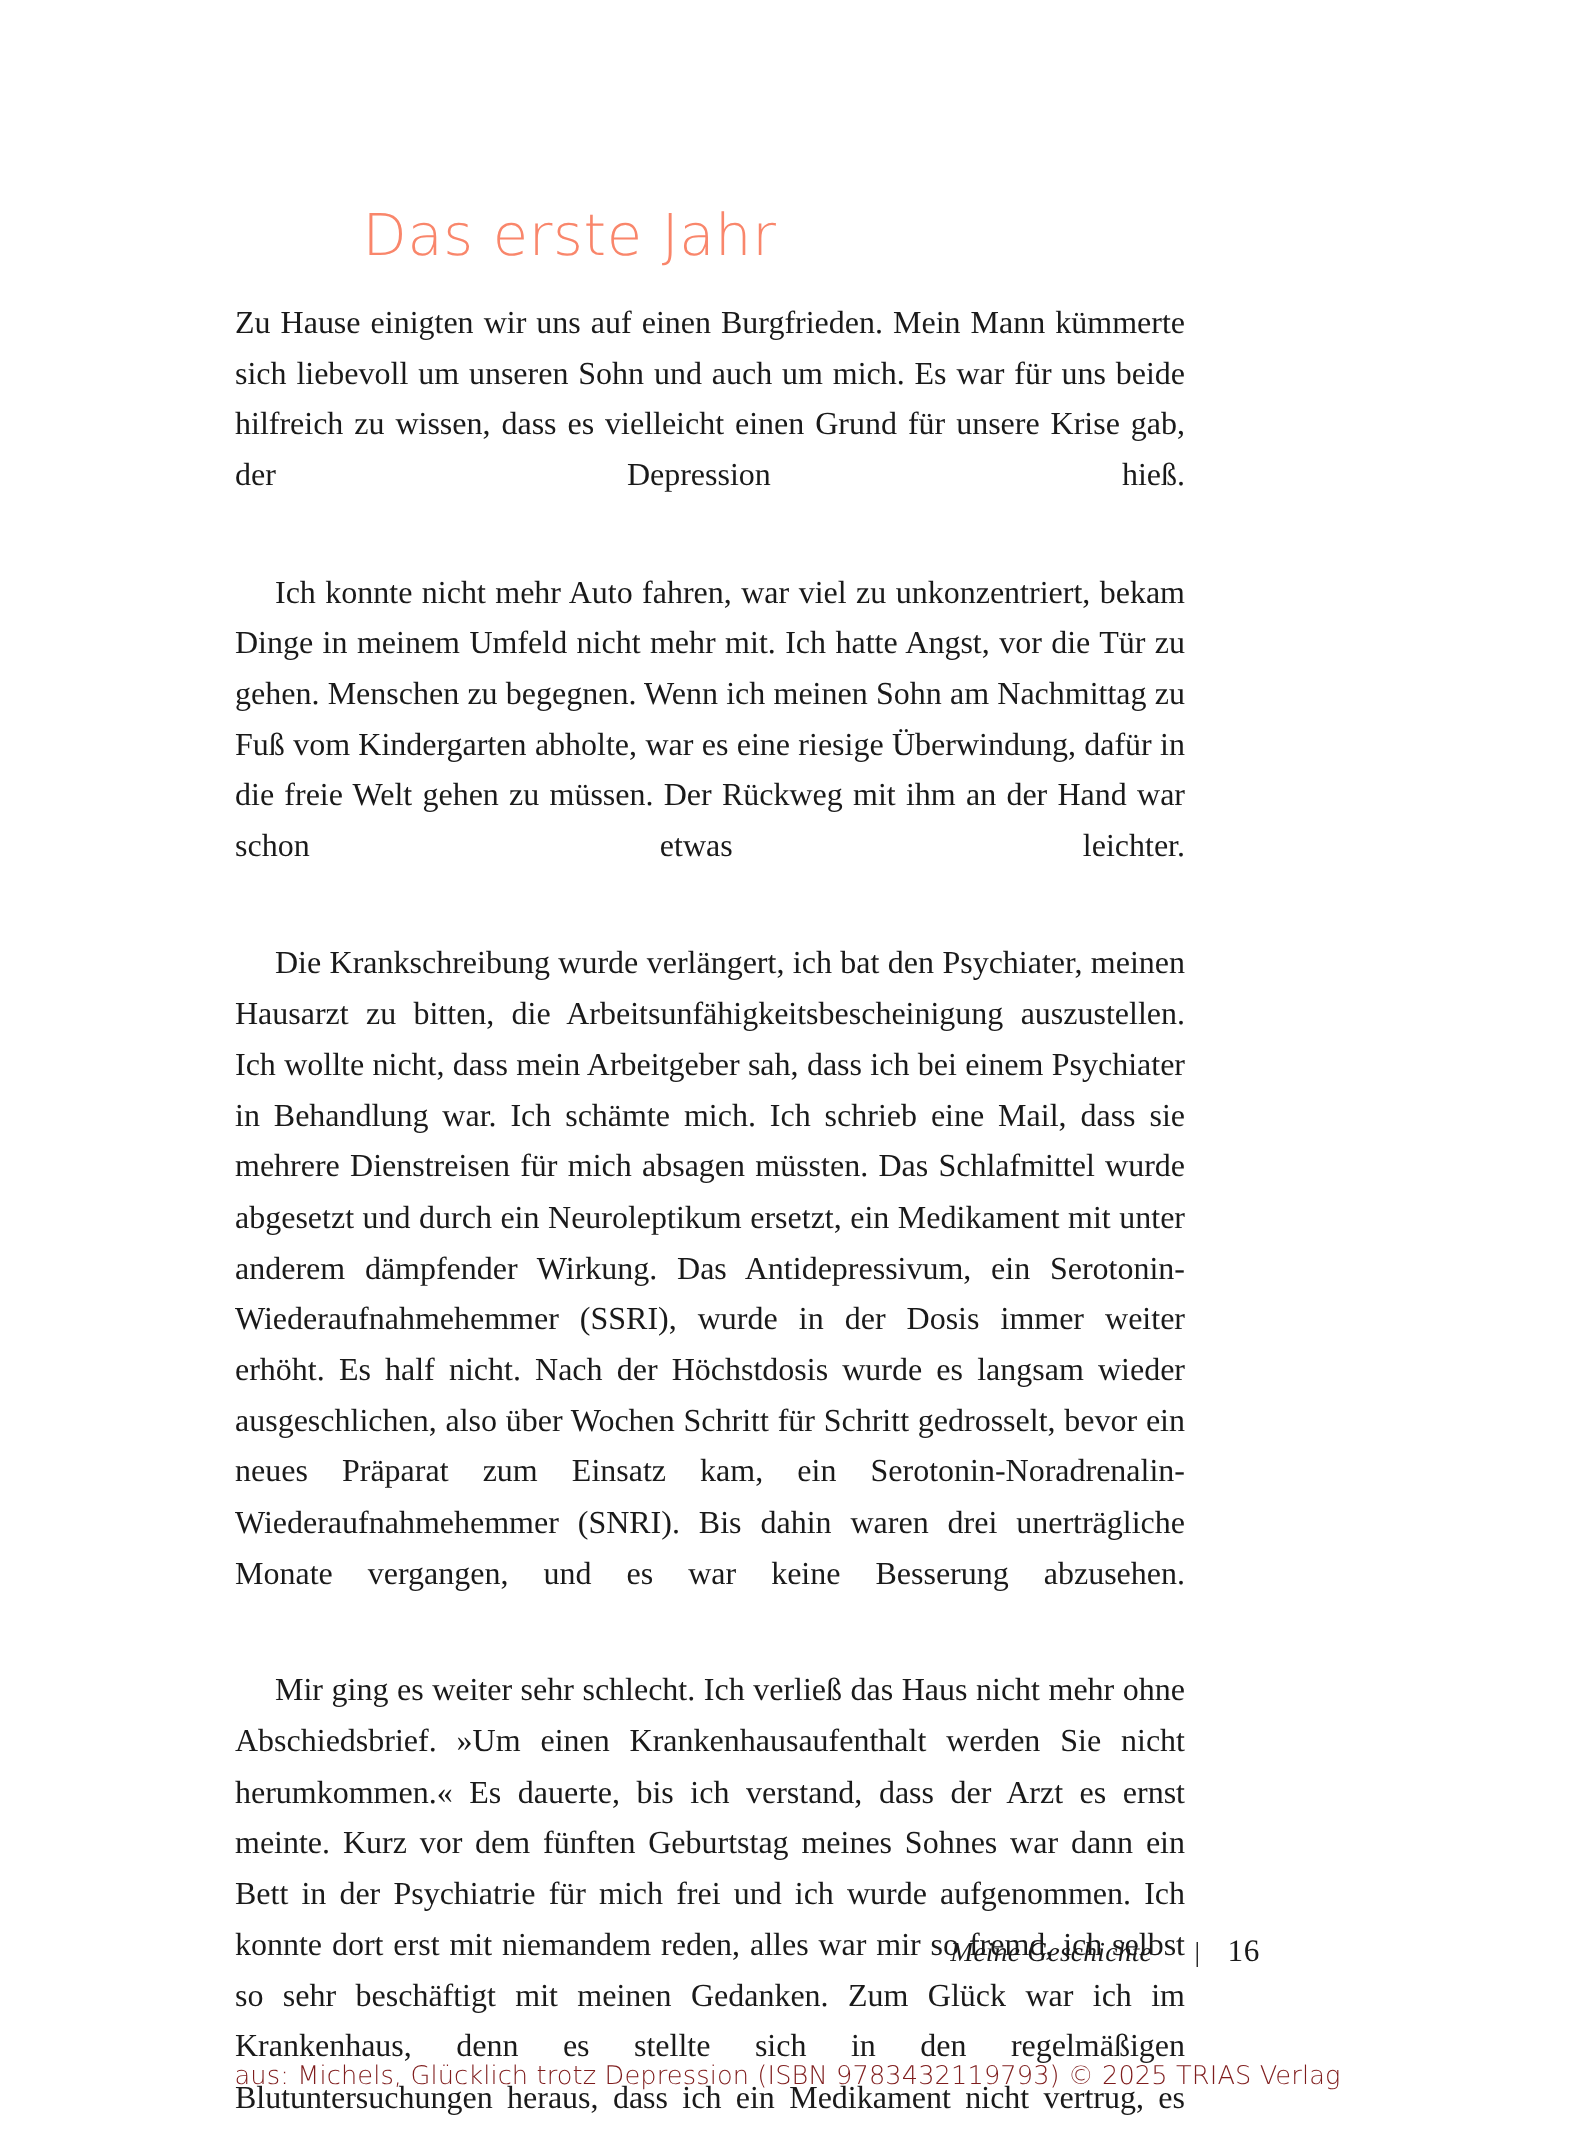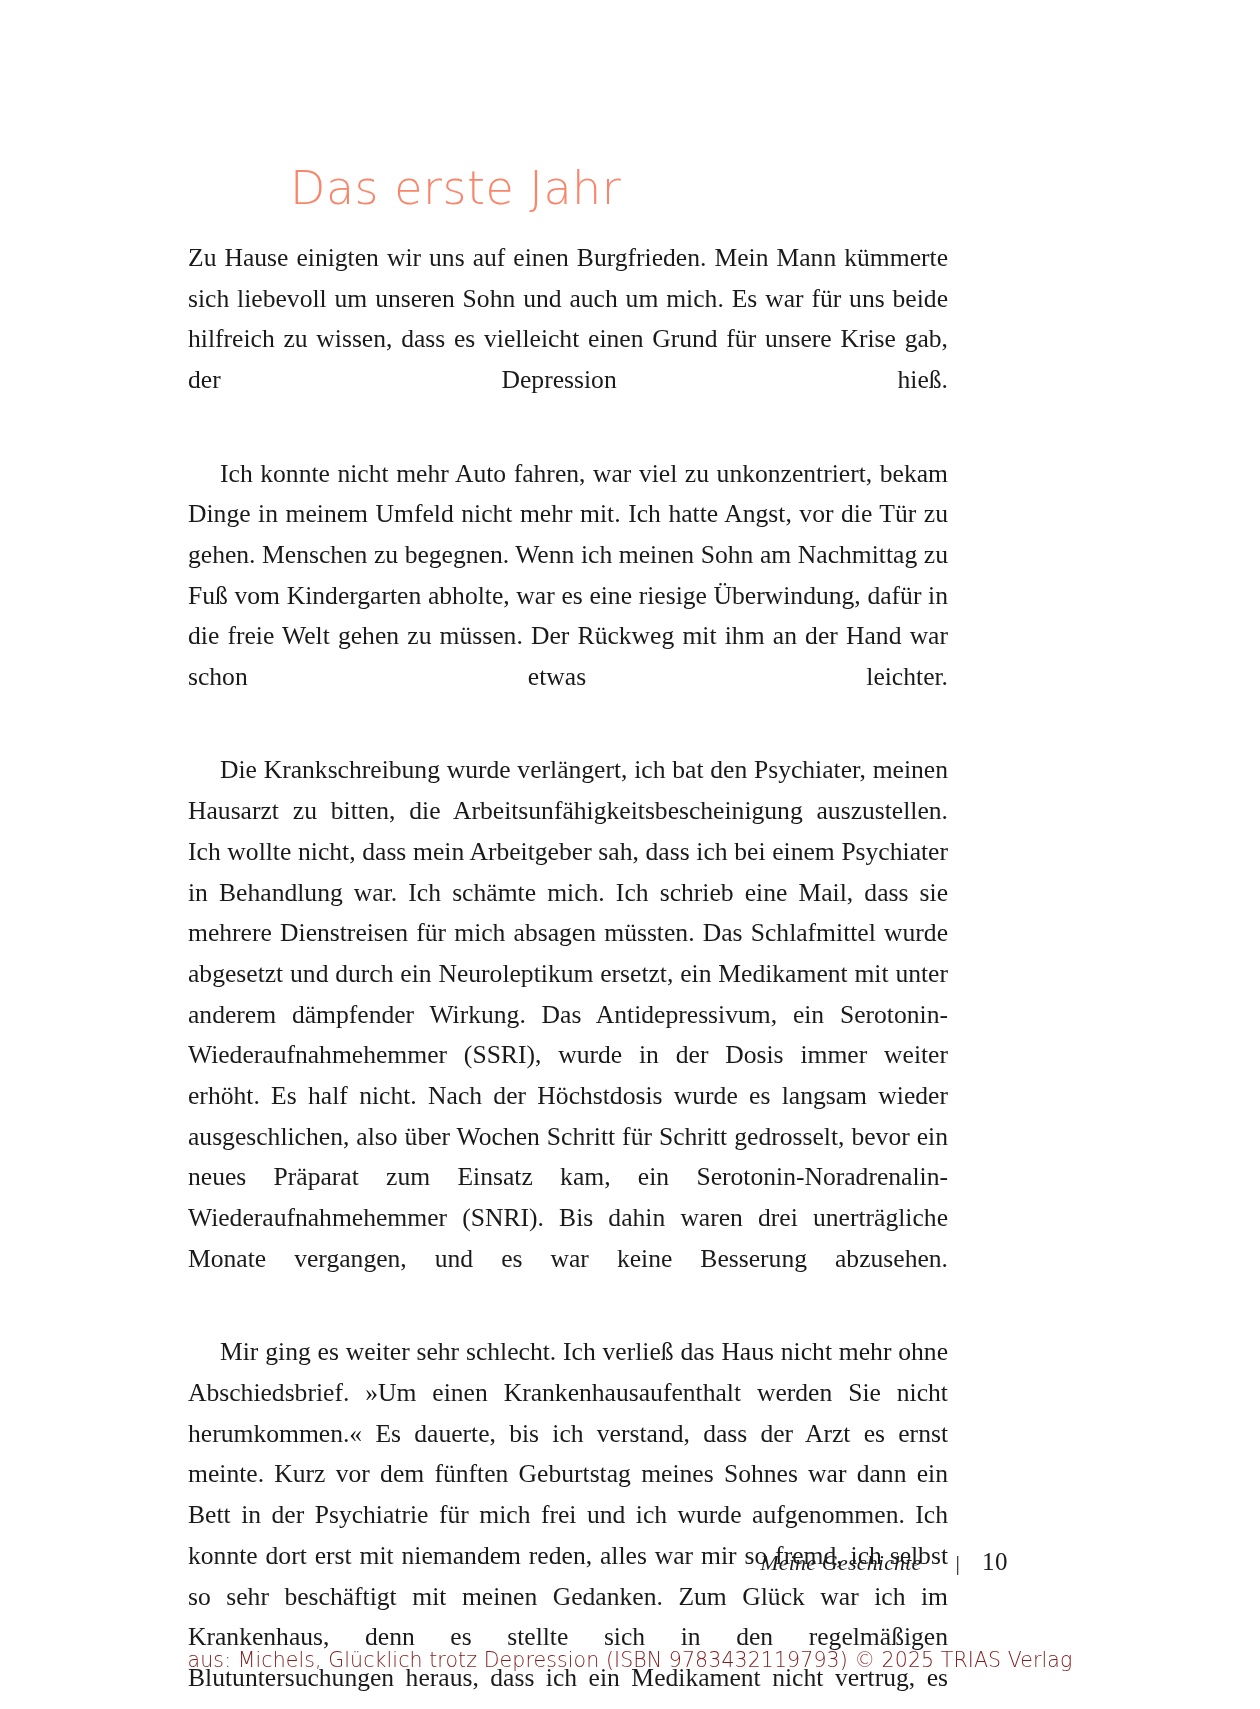--- a/index.html
+++ b/index.html
@@ -116,18 +116,18 @@
     <p class="para">Zu Hause einigten wir uns auf einen Burgfrieden. Mein Mann kümmerte sich liebevoll um unseren Sohn und auch um mich. Es war für uns beide hilfreich zu wissen, dass es vielleicht einen Grund für unsere Krise gab, der Depression hieß.</p>
     <p class="para indent">Ich konnte nicht mehr Auto fahren, war viel zu unkonzentriert, bekam Dinge in meinem Umfeld nicht mehr mit. Ich hatte Angst, vor die Tür zu gehen. Menschen zu begegnen. Wenn ich meinen Sohn am Nachmittag zu Fuß vom Kindergarten abholte, war es eine riesige Überwindung, dafür in die freie Welt gehen zu müssen. Der Rückweg mit ihm an der Hand war schon etwas leichter.</p>
     <p class="para indent">Die Krankschreibung wurde verlängert, ich bat den Psychiater, meinen Hausarzt zu bitten, die Arbeitsunfähigkeitsbescheinigung auszustellen. Ich wollte nicht, dass mein Arbeitgeber sah, dass ich bei einem Psychiater in Behandlung war. Ich schämte mich. Ich schrieb eine Mail, dass sie mehrere Dienstreisen für mich absagen müssten. Das Schlafmittel wurde abgesetzt und durch ein Neuroleptikum ersetzt, ein Medikament mit unter anderem dämpfender Wirkung. Das Antidepressivum, ein Serotonin-Wiederaufnahmehemmer (SSRI),  wurde in der Dosis immer weiter erhöht. Es half nicht. Nach der Höchstdosis wurde es langsam wieder ausgeschlichen, also über Wochen Schritt für Schritt gedrosselt, bevor ein neues Präparat zum Einsatz kam, ein Serotonin-Noradrenalin-Wiederaufnahmehemmer (SNRI). Bis dahin waren drei unerträgliche Monate vergangen, und es war keine Besserung abzusehen.</p>
     <p class="para indent">Mir ging es weiter sehr schlecht. Ich verließ das Haus nicht mehr ohne Abschiedsbrief. »Um einen Krankenhausaufenthalt werden Sie nicht herumkommen.« Es dauerte, bis ich verstand, dass der Arzt es ernst meinte. Kurz vor dem fünften Geburtstag meines Sohnes war dann ein Bett in der Psychiatrie für mich frei und ich wurde aufgenommen. Ich konnte dort erst mit niemandem reden, alles war mir so fremd, ich selbst so sehr beschäftigt mit meinen Gedanken. Zum Glück war ich im Krankenhaus, denn es stellte sich in den regelmäßigen Blutuntersuchungen heraus, dass ich ein Medikament nicht vertrug, es hatte meine Immunabwehr angegriffen.</p>
     <p class="para indent">Der Alltag im Krankenhaus kam mir vor wie eine Mischung aus geschützter Zone vor der Außenwelt, Klassenfahrt und Gefängnis. Ein eng-</p>
   </div>
 
   <div class="running-footer">
     <span class="chapter-name">Meine Geschichte</span>
     <span class="sep">|</span>
-    <span class="page-number">10</span>
+    <span class="page-number">16</span>
   </div>
 
   <div class="copyright-line">aus: Michels, Glücklich trotz Depression (ISBN 9783432119793) © 2025 TRIAS Verlag</div>
 
 </div>
 
 </body></html>

